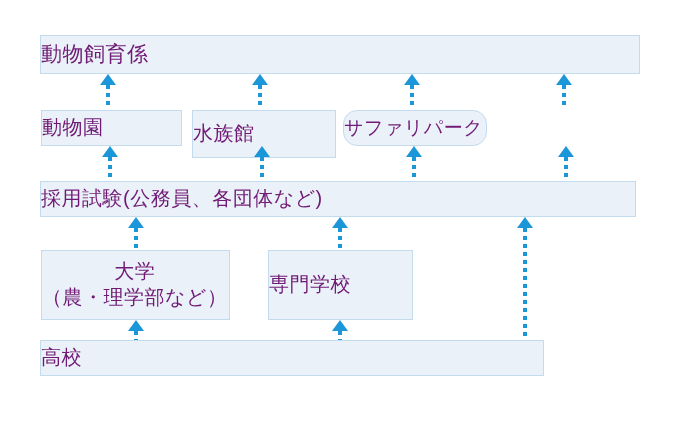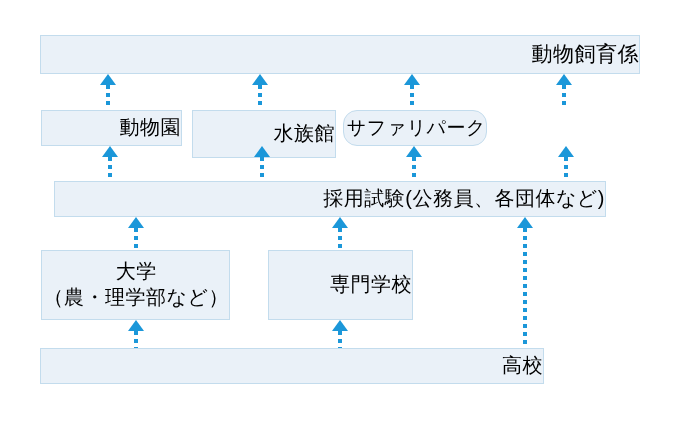--- a/index.html
+++ b/index.html
@@ -17,23 +17,23 @@
     background: #ffffff;
     overflow: hidden;
   }
   .box {
     position: absolute;
     box-sizing: border-box;
     background: #eaf1f8;
     border: 1px solid #c3dced;
     display: flex;
     align-items: center;
-    justify-content: flex-end;
+    justify-content: flex-start;
     text-align: center;
-    color: #000000;
+    color: #701a75;
     line-height: 1.28;
     font-size: 20px;
     letter-spacing: 0.5px;
   }
   .box .label-stack {
     display: block;
   }
   .box .line2 {
     display: block;
   }
@@ -108,21 +108,21 @@
   </div>
   <div class="arrow" style="left:406px; top:146px; height:35px;">
     <span class="head"></span>
     <span class="stem" style="height:24px;"></span>
   </div>
   <div class="arrow" style="left:558px; top:146px; height:35px;">
     <span class="head"></span>
     <span class="stem" style="height:24px;"></span>
   </div>
 
-  <div class="box" style="left:54px; top:181px; width:552px; height:36px;">
+  <div class="box" style="left:40px; top:181px; width:596px; height:36px;">
     <span class="label-stack">採用試験(公務員、各団体など)</span>
   </div>
 
   <div class="arrow" style="left:128px; top:217px; height:35px;">
     <span class="head"></span>
     <span class="stem" style="height:24px;"></span>
   </div>
   <div class="arrow" style="left:332px; top:217px; height:35px;">
     <span class="head"></span>
     <span class="stem" style="height:24px;"></span>
@@ -144,17 +144,17 @@
 
   <div class="arrow" style="left:128px; top:320px; height:36px;">
     <span class="head"></span>
     <span class="stem" style="height:25px;"></span>
   </div>
   <div class="arrow" style="left:332px; top:320px; height:36px;">
     <span class="head"></span>
     <span class="stem" style="height:25px;"></span>
   </div>
 
-  <div class="box" style="left:40px; top:348px; width:504px; height:36px;">
+  <div class="box" style="left:40px; top:340px; width:504px; height:36px;">
     <span class="label-stack">高校</span>
   </div>
 
 </div>
 
 </body></html>

